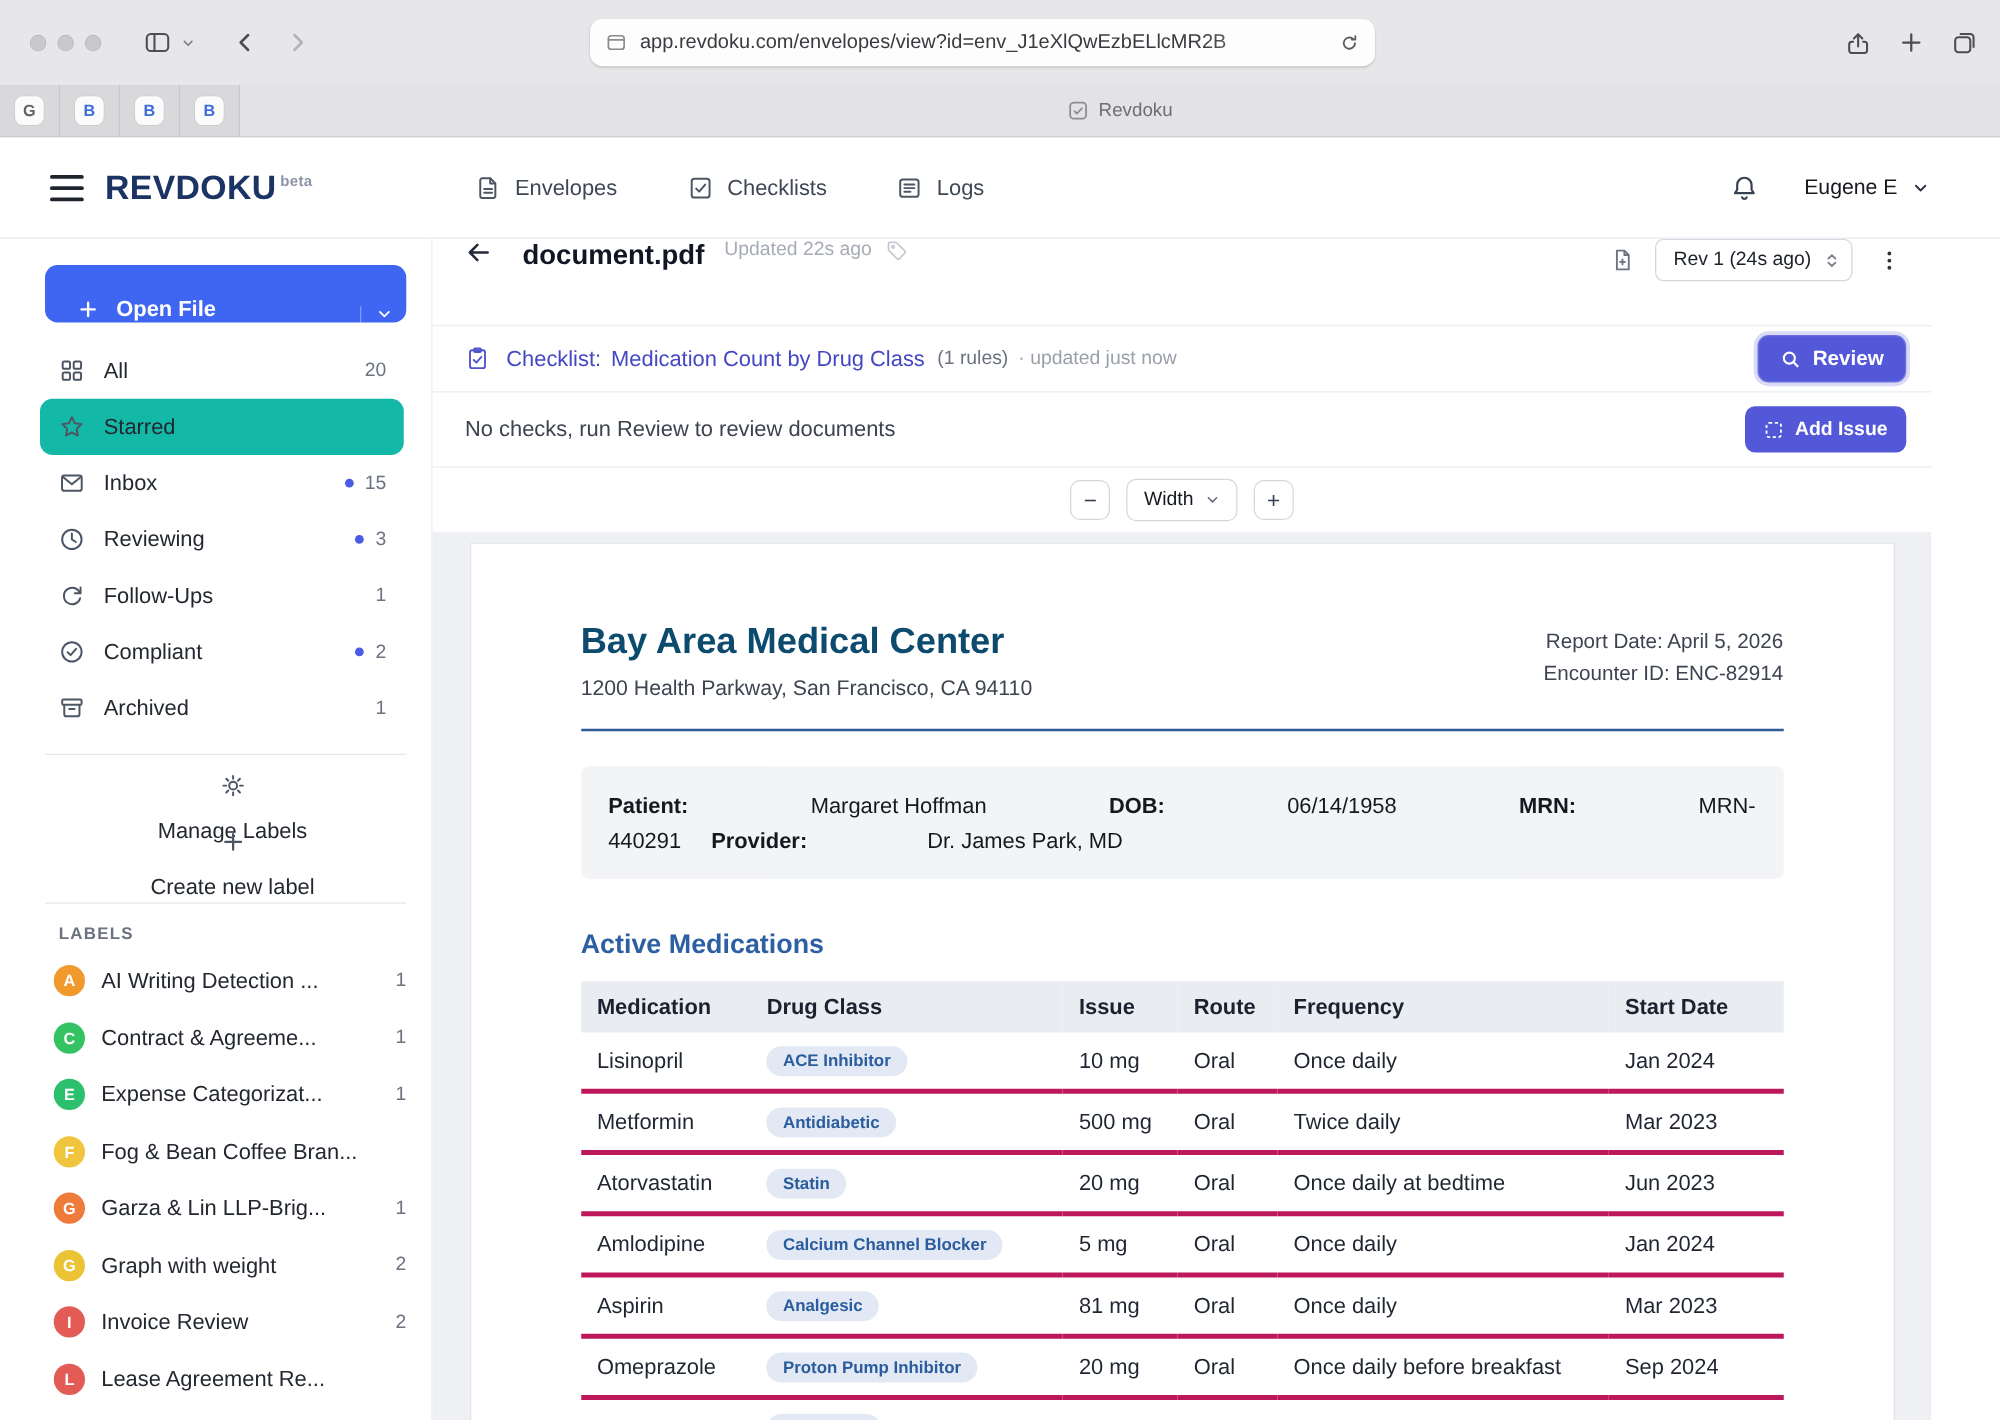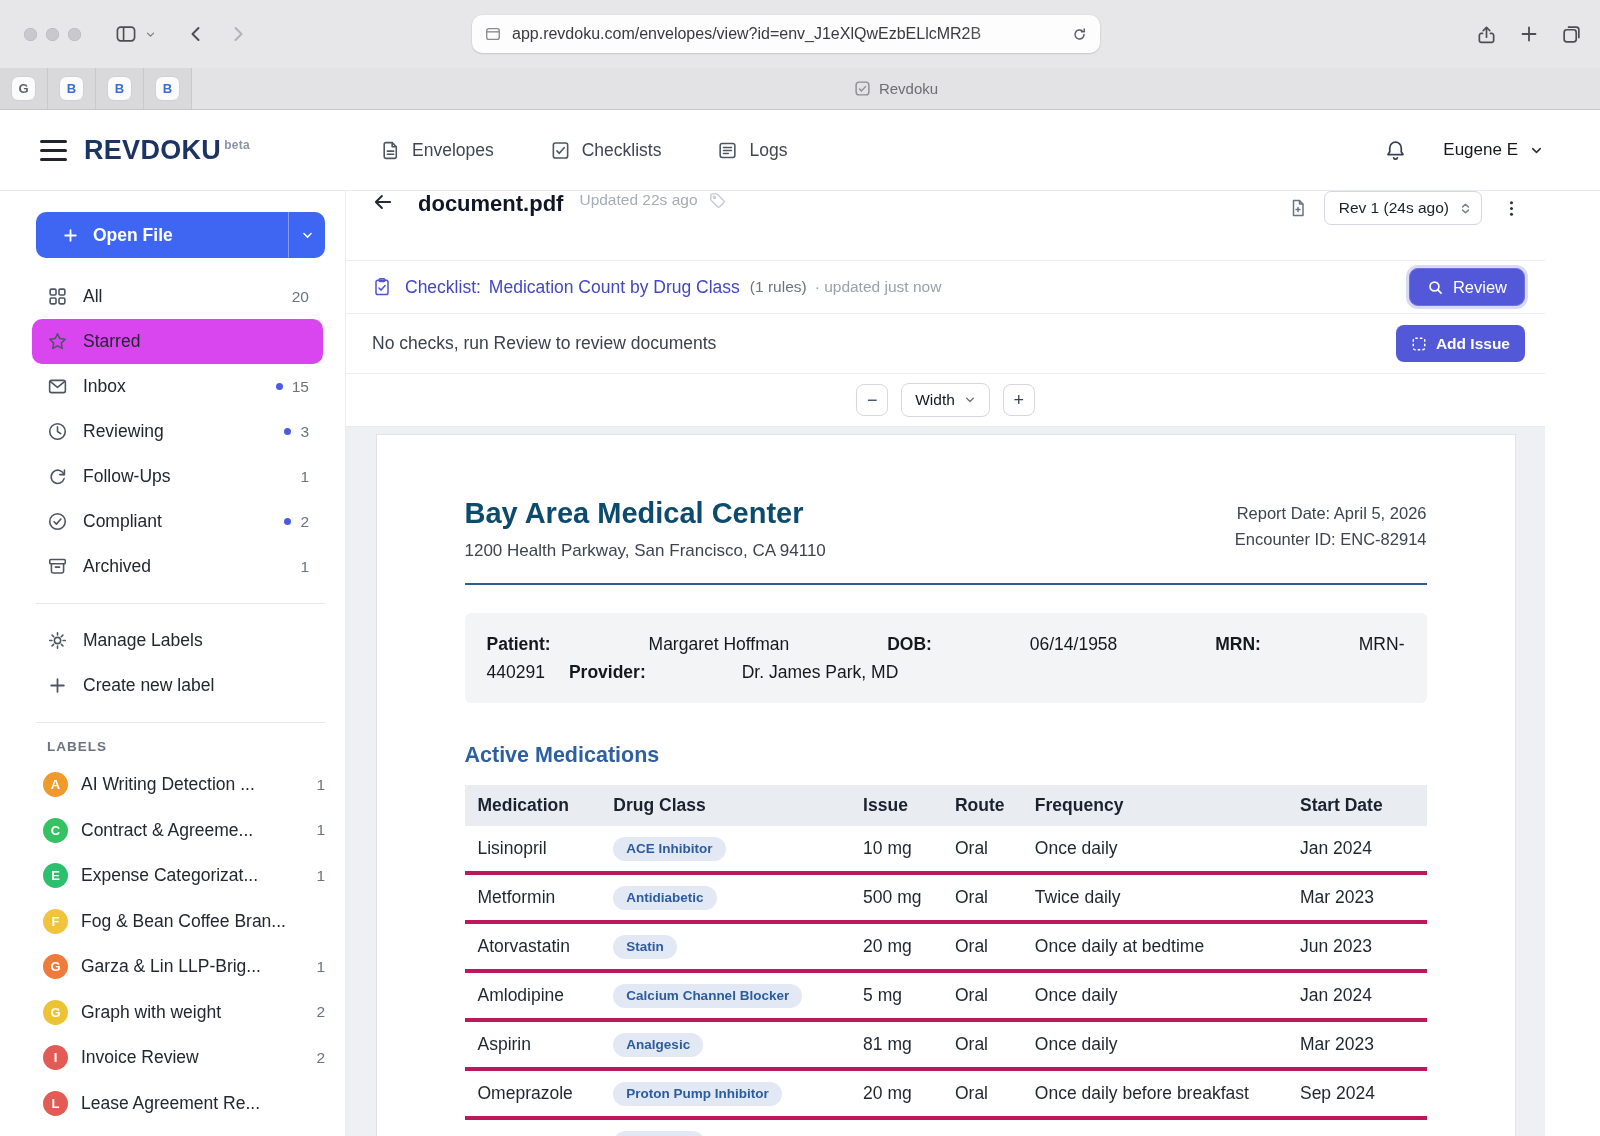--- a/index.html
+++ b/index.html
@@ -34,32 +34,32 @@
   .nav-item .nic { color:#4b5563; }
   .header-right { position:absolute; right:56px; display:flex; align-items:center; gap:36px; }
   .user { display:flex; align-items:center; gap:11px; font-size:17px; color:#16181d; font-weight:500; }
 
   
   .app-body { display:flex; height:945px; }
   .sidebar { width:345px; flex-shrink:0; padding:21px 20px 0 36px; overflow:hidden; }
   .main-col { flex:1; margin-right:55px; min-width:0; border-left:1px solid #ededf1; display:flex; flex-direction:column; }
 
   
-  .openfile { height:46px; background:#3e66f2; border-radius:10px; display:flex; color:#fff; cursor:pointer; }
+  .openfile { height:46px; background:#3e66f2; border-radius:10px; display:flex; color:#fff; cursor:pointer;align-items:flex-end; }
   .of-main { flex:1; display:flex; align-items:center; gap:14px; padding-left:26px; font-size:17.5px; font-weight:700; }
   .of-caret { width:37px; border-left:1px solid rgba(255,255,255,.35); display:flex; align-items:center; justify-content:center; }
   .sb-list { margin-top:16px; }
   .sb-item { height:45px; display:flex; align-items:center; gap:15px; padding:0 14px 0 15px; margin:0 2px 0 -4px; border-radius:10px; font-size:17.5px; color:#23272f; cursor:pointer; }
-  .sb-item.active { background:#d946ef; font-weight:500; }
+  .sb-item.active { background:#14b8a6; font-weight:500; }
   .sb-ic { width:21px; color:#4b5563; flex-shrink:0; }
   .sb-right { margin-left:auto; display:flex; align-items:center; gap:9px; }
   .dot { width:7px; height:7px; border-radius:50%; background:#4c5ae5; }
   .count { color:#6b7280; font-size:15.5px; }
   .sb-divider { height:1px; background:#e7e8ec; margin:14px 0; }
-  .sb-action { height:45px; display:flex; align-items:center; gap:15px; padding-left:15px; margin-left:-4px; font-size:17.5px; color:#23272f; cursor:pointer; }
+  .sb-action { height:45px; display:flex; align-items:center; gap:15px; padding-left:15px; margin-left:-4px; font-size:17.5px; color:#23272f; cursor:pointer;flex-direction:column; }
   .labels-heading { font-size:13.5px; font-weight:700; color:#6b7280; letter-spacing:1px; margin:16px 0 8px 11px; }
   .label-item { height:45.5px; display:flex; align-items:center; gap:13px; padding-left:11px; margin-left:-4px; font-size:17.5px; color:#23272f; cursor:pointer; }
   .avatar { width:25px; height:25px; border-radius:50%; color:#fff; font-size:13px; font-weight:700; display:flex; align-items:center; justify-content:center; flex-shrink:0; }
   .label-text { white-space:nowrap; overflow:hidden; flex:1; }
 
   
   .doc-topbar { height:70px; display:flex; align-items:flex-start; padding:0 20px 0 26px; border-bottom:1px solid #ecedf0; }
   .back-btn { color:#232a36; cursor:pointer; }
   .doc-title { font-size:22px; font-weight:700; color:#101623; margin-left:24px; }
   .doc-updated { font-size:15.5px; color:#a6abb5; margin-left:16px; }
@@ -68,21 +68,21 @@
   .doc-action { color:#6b7280; cursor:pointer; }
   .rev-select { display:flex; align-items:center; gap:10px; border:1px solid #d4d7dd; border-radius:7px; padding:7px 9px 7px 14px; font-size:15.5px; color:#1b2028; background:#fff; cursor:pointer; }
   .kebab { color:#2c3140; cursor:pointer; padding:0 4px; }
 
   .checklist-bar { height:53px; display:flex; align-items:center; padding:0 20px 0 26px; border-bottom:1px solid #ecedf0; }
   .cl-ic { color:#5054cf; margin-right:13px; }
   .cl-label,.cl-name { font-size:17.5px; color:#4347c4; font-weight:500; }
   .cl-name { margin-left:8px; cursor:pointer; }
   .cl-rules { font-size:15.5px; color:#6b7280; margin-left:10px; }
   .cl-updated { font-size:15.5px; color:#9aa0aa; margin-left:8px; }
-  .review-btn { margin-left:auto; height:38px; background:#5358d8; border:1px solid #6d71e0; border-radius:9px; color:#fff; font-size:16.5px; font-weight:400; display:flex; align-items:center; gap:9px; padding:0 17px; cursor:pointer; box-shadow:0 0 0 3px rgba(83,88,216,.22); }
+  .review-btn { margin-left:auto; height:38px; background:#5358d8; border:1px solid #6d71e0; border-radius:9px; color:#fff; font-size:16.5px; font-weight:700; display:flex; align-items:center; gap:9px; padding:0 17px; cursor:pointer; box-shadow:0 0 0 3px rgba(83,88,216,.22); }
 
   .status-row { height:60px; display:flex; align-items:center; padding:0 20px 0 26px; border-bottom:1px solid #ecedf0; }
   .status-msg { font-size:17.5px; color:#3c424e; }
   .addissue-btn { margin-left:auto; height:37px; background:#5358d8; border:none; border-radius:8px; color:#fff; font-size:15.5px; font-weight:600; display:flex; align-items:center; gap:9px; padding:0 15px; cursor:pointer; }
 
   .zoom-row { height:53px; display:flex; align-items:center; justify-content:center; gap:13px; border-bottom:1px solid #e9eaee; }
   .zoom-btn { width:32px; height:32px; background:#fff; border:1px solid #d4d7dd; border-radius:8px; display:flex; align-items:center; justify-content:center; font-size:18px; color:#374151; cursor:pointer; }
   .width-select { height:34px; background:#fff; border:1px solid #d4d7dd; border-radius:8px; display:flex; align-items:center; gap:9px; padding:0 13px; font-size:15.5px; color:#14181f; cursor:pointer; }
 
   

